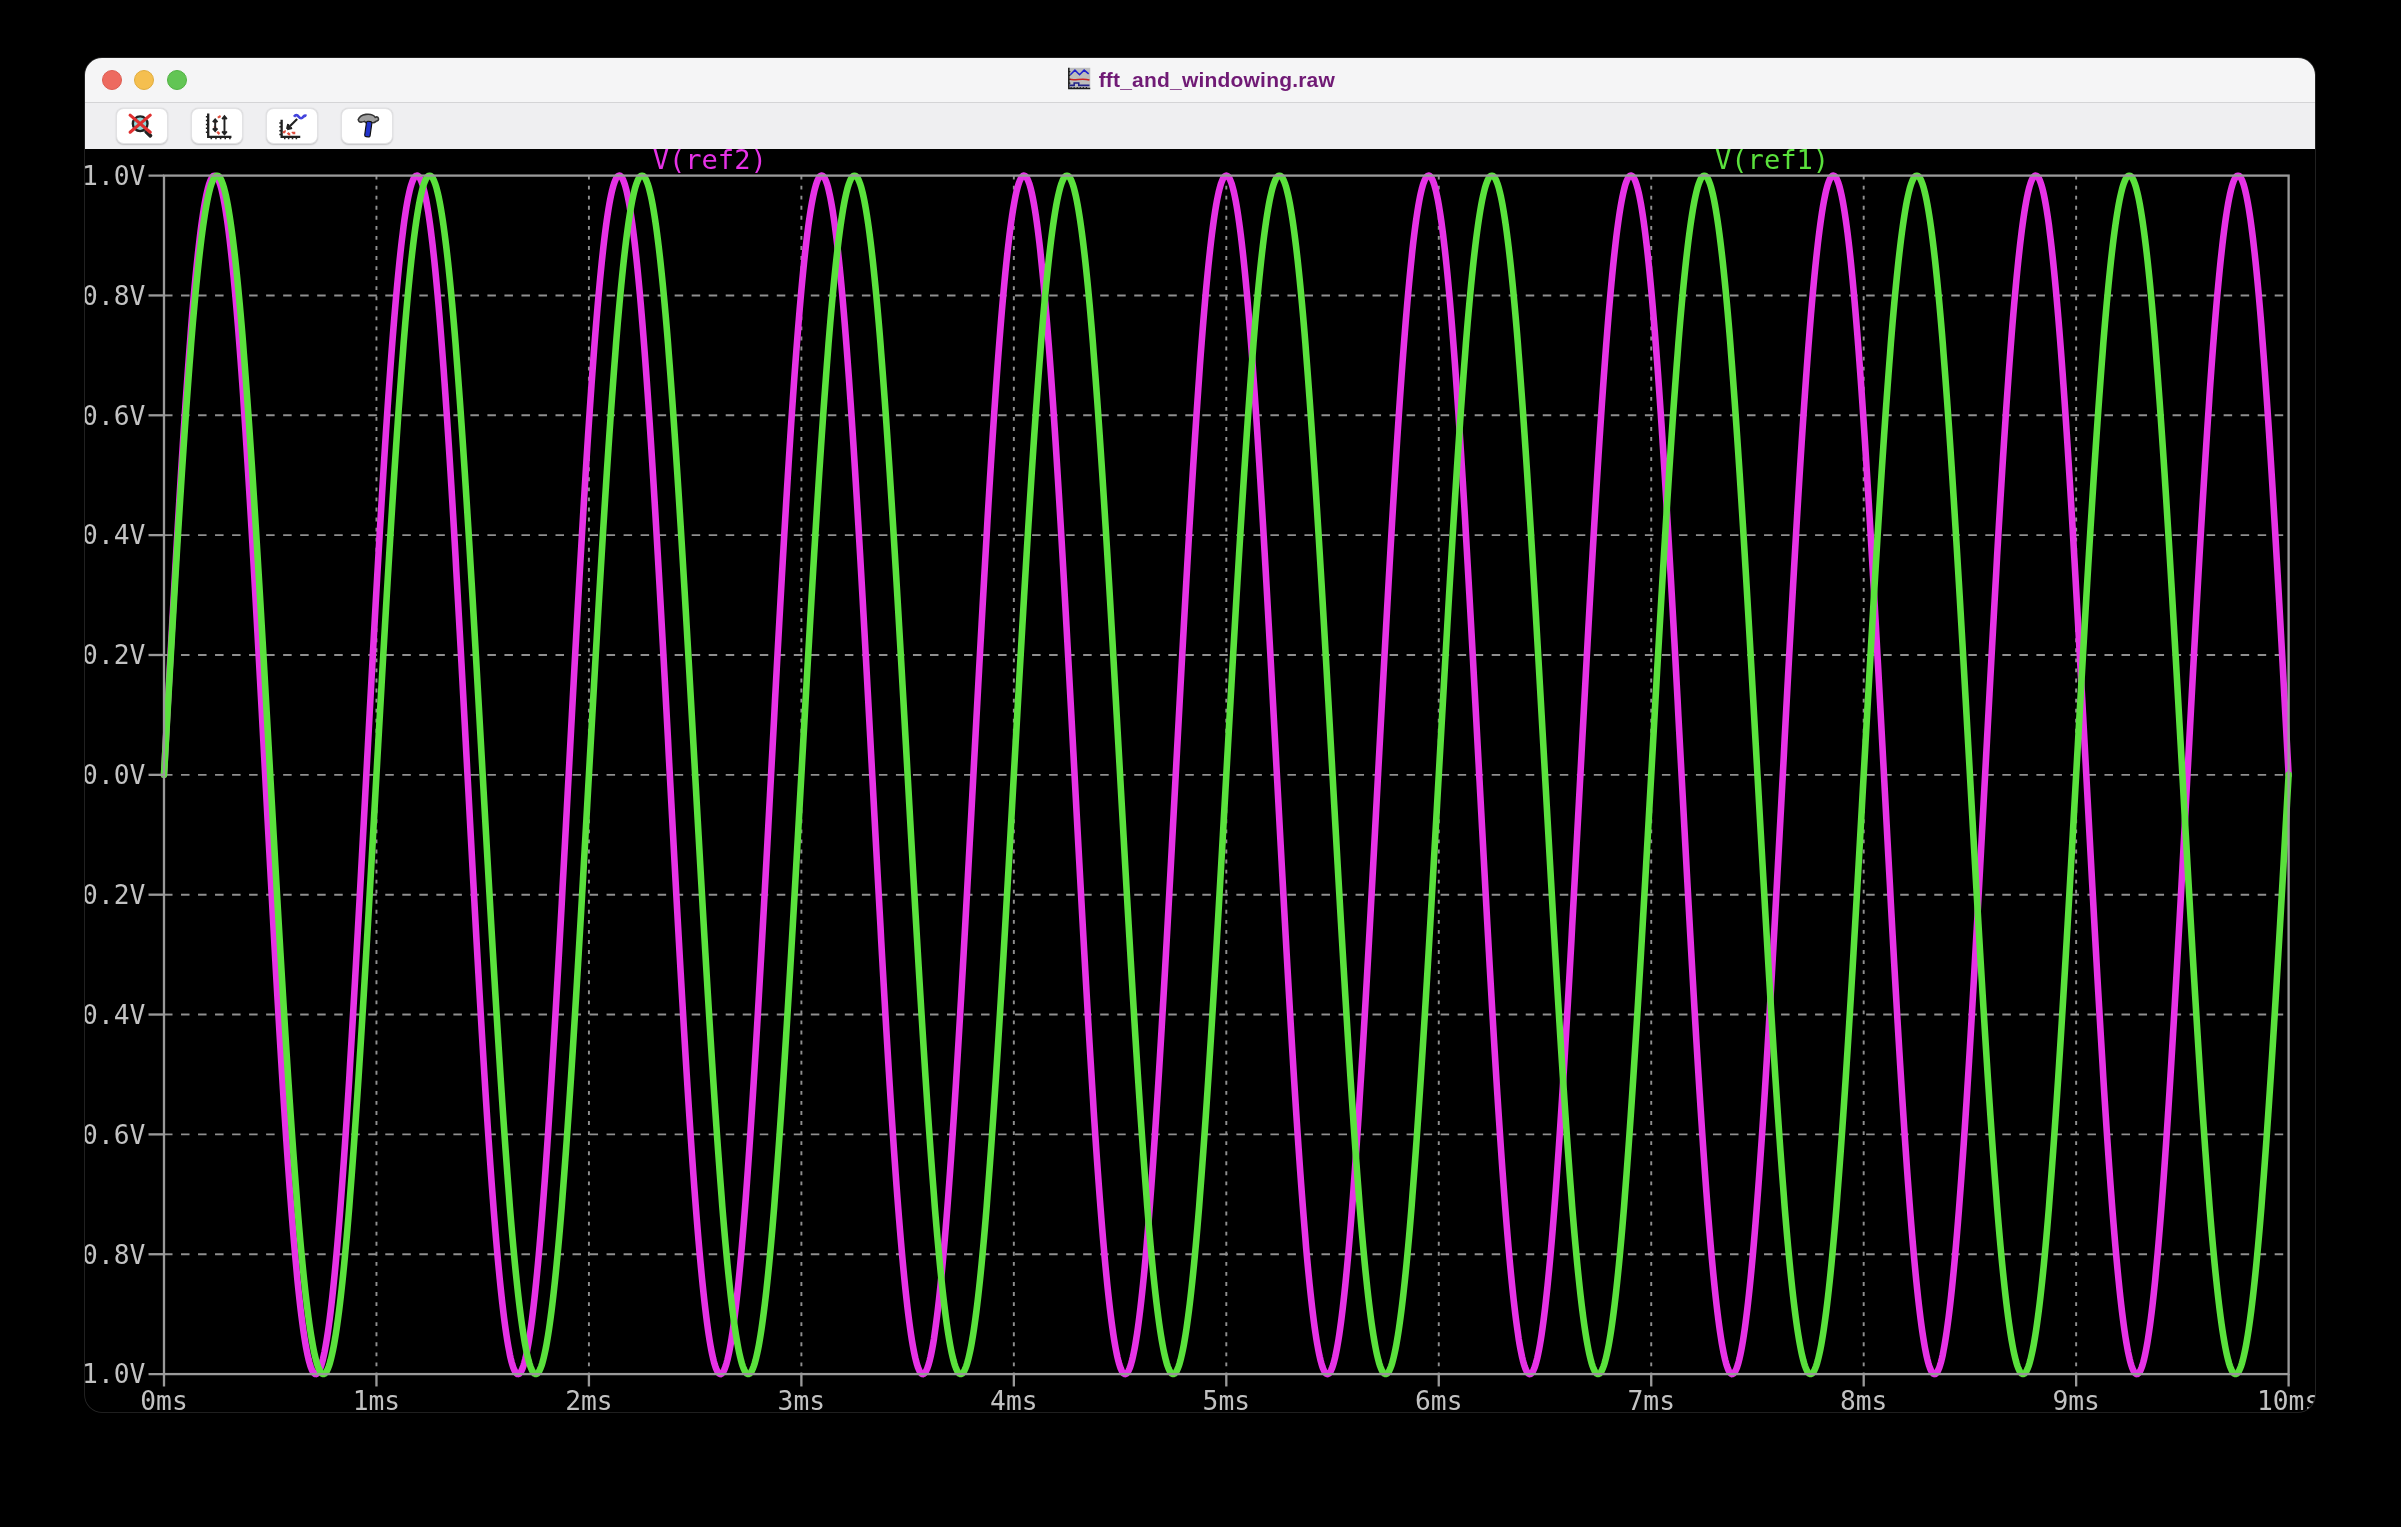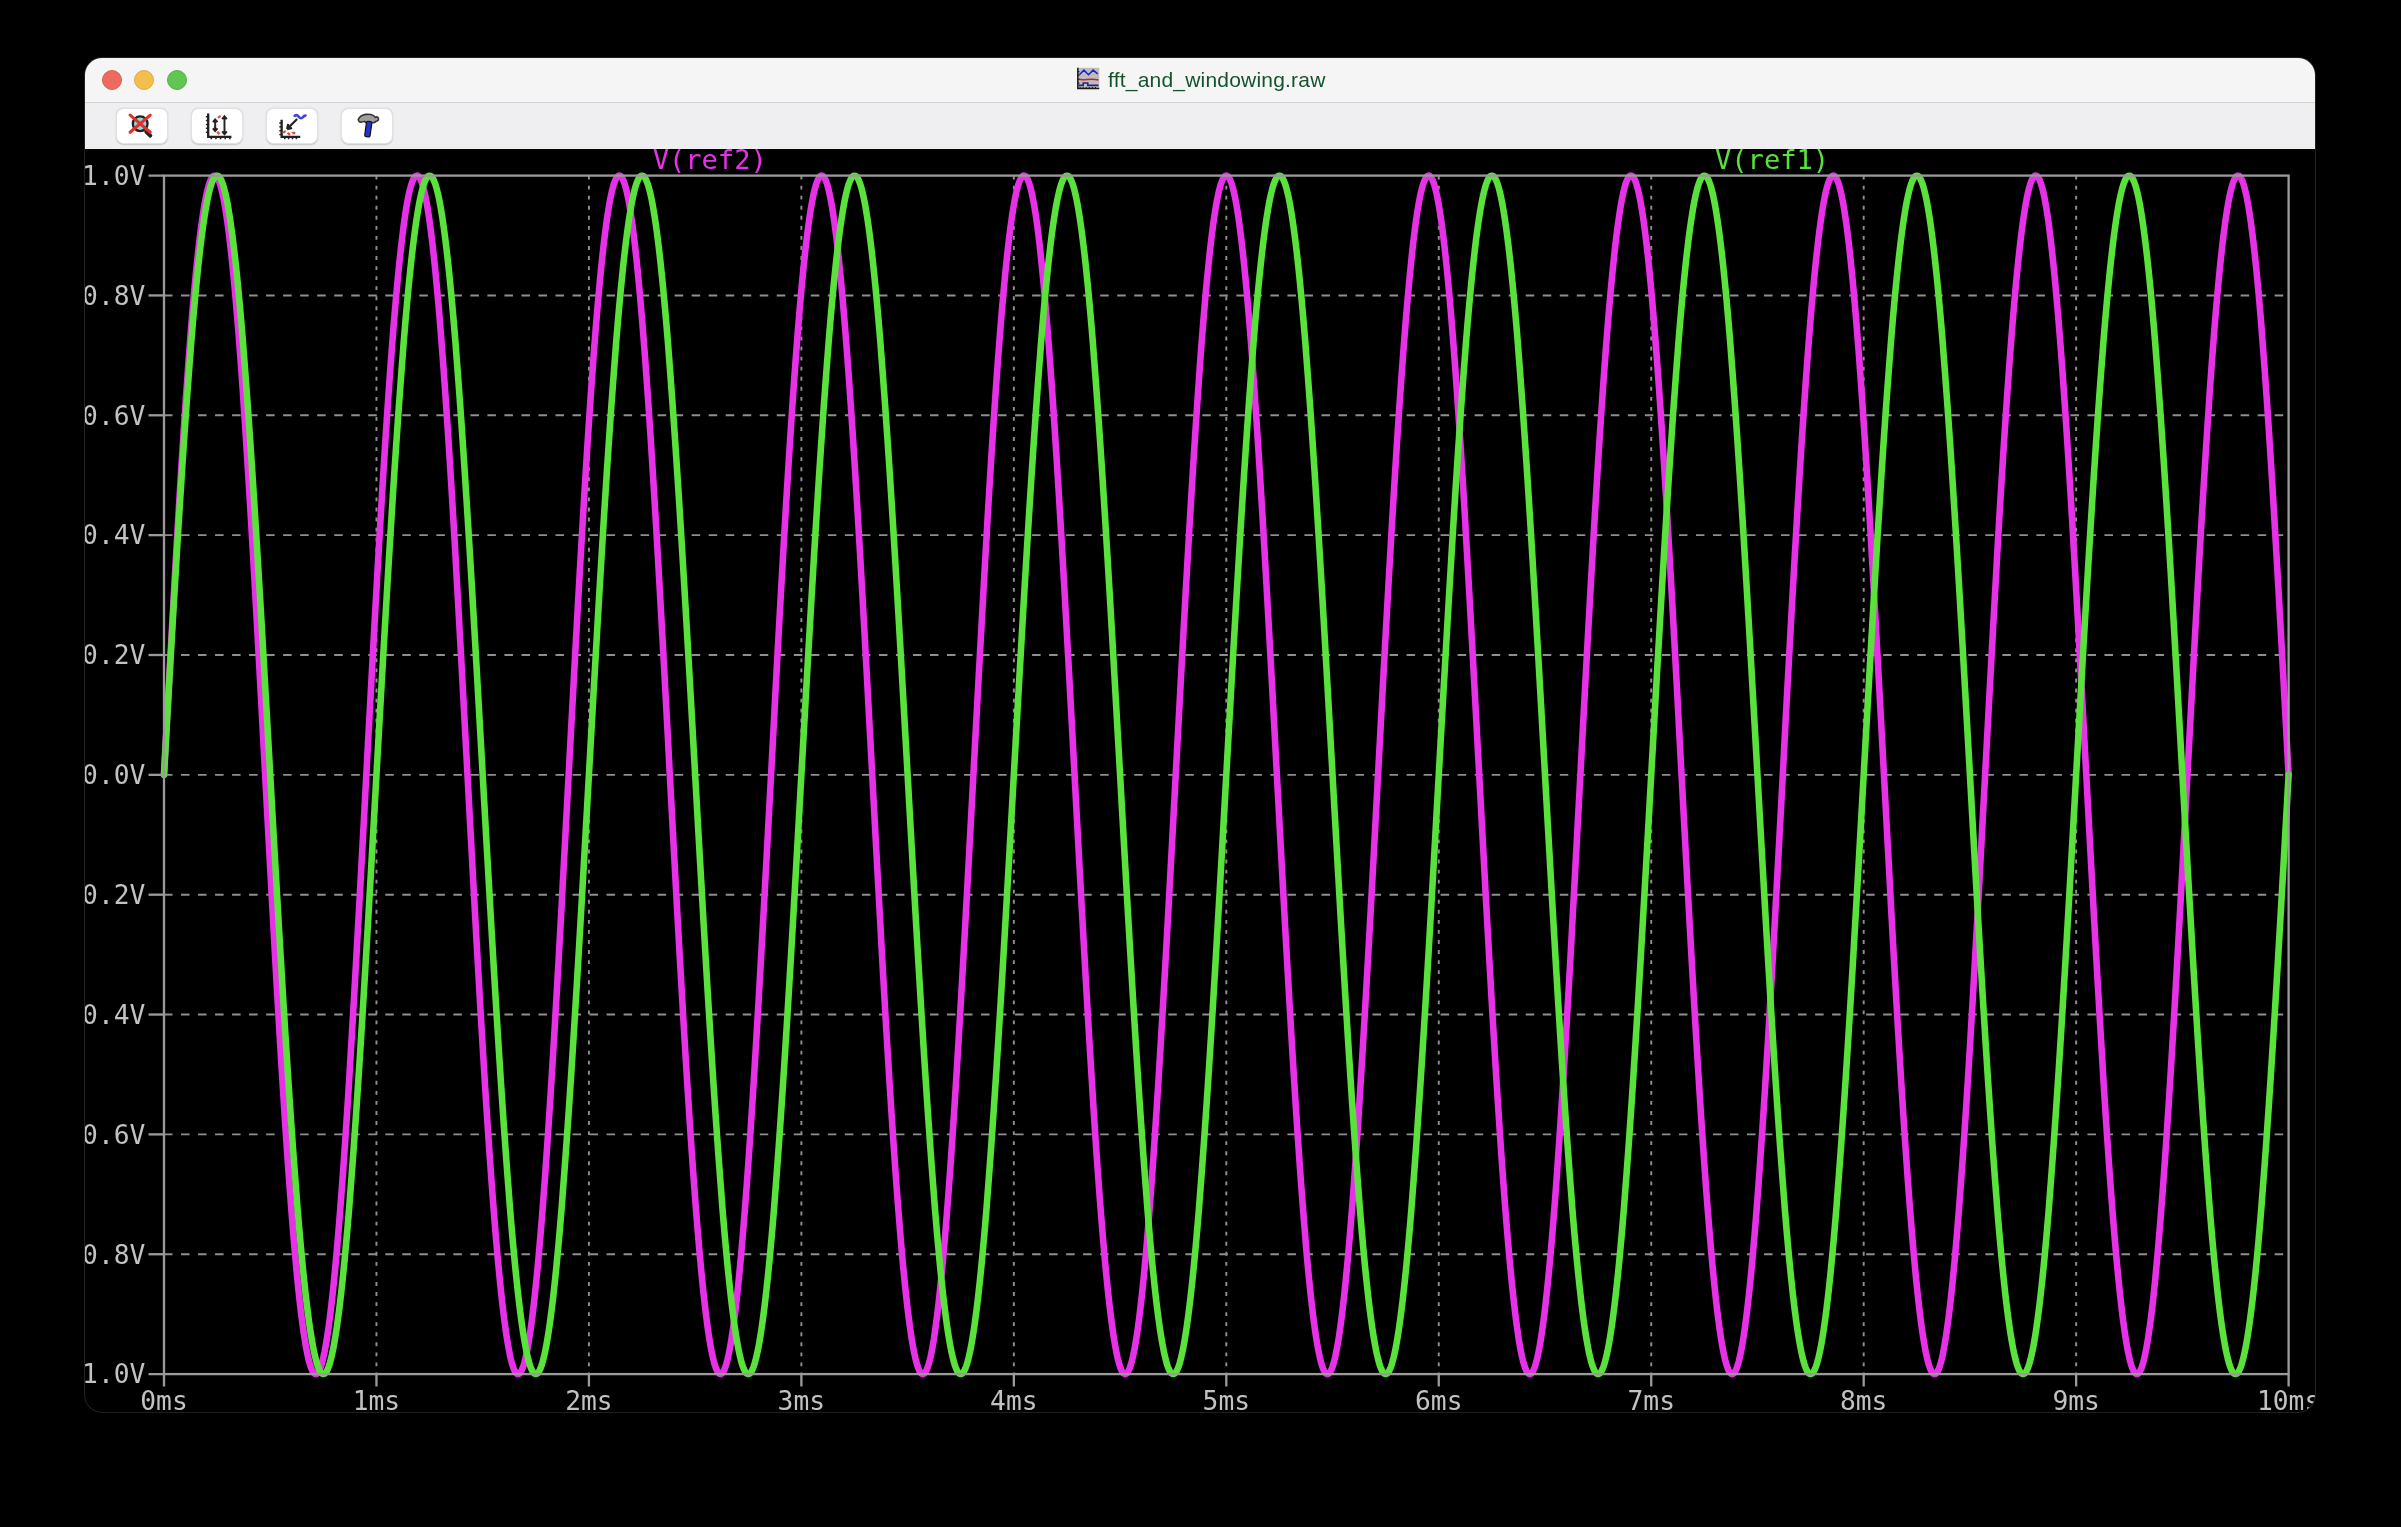--- a/index.html
+++ b/index.html
@@ -12,21 +12,21 @@
           box-shadow:0 0 0 0.8px rgba(120,120,120,.35), 0 14px 46px rgba(0,0,0,.8);}
   .titlebar{position:absolute;left:0;top:0;width:100%;height:44px;
             background:#f5f5f6;border-bottom:0.8px solid #d4d4d6;
             display:flex;align-items:center;}
   .traffic{position:absolute;left:17px;top:0;height:44px;display:flex;align-items:center;gap:12.4px;}
   .light{width:18px;height:18px;border-radius:50%;}
   .light.red{background:#ed6a5f;border:0.8px solid #dd5d52;}
   .light.yellow{background:#f5bf4f;border:0.8px solid #e0ac3e;}
   .light.green{background:#62c554;border:0.8px solid #51b244;}
   .titlewrap{margin:0 auto;display:flex;align-items:center;gap:7.7px;}
-  .titletext{font-size:21px;font-weight:normal;color:#14532d;letter-spacing:0.2px;text-align:right;}
+  .titletext{font-size:21px;font-weight:bold;color:#701a75;letter-spacing:0.2px;text-align:right;}
 
   .toolbar{position:absolute;left:0;top:45px;width:100%;height:46px;background:#efeff1;
            display:flex;align-items:center;gap:20px;padding-left:31px;box-sizing:border-box;}
   .tbtn{width:50px;height:34px;background:#ffffff;border:0.8px solid #e2e2e4;border-radius:7.7px;
         box-shadow:0 0.8px 1.5px rgba(0,0,0,.18);display:flex;align-items:center;justify-content:center;}
   .tbtn + .tbtn{margin-left:3.1px;}
   .tbtn svg{display:block;}
 
   
   #plot{position:absolute;left:0;top:0;width:2230px;height:1354px;}

